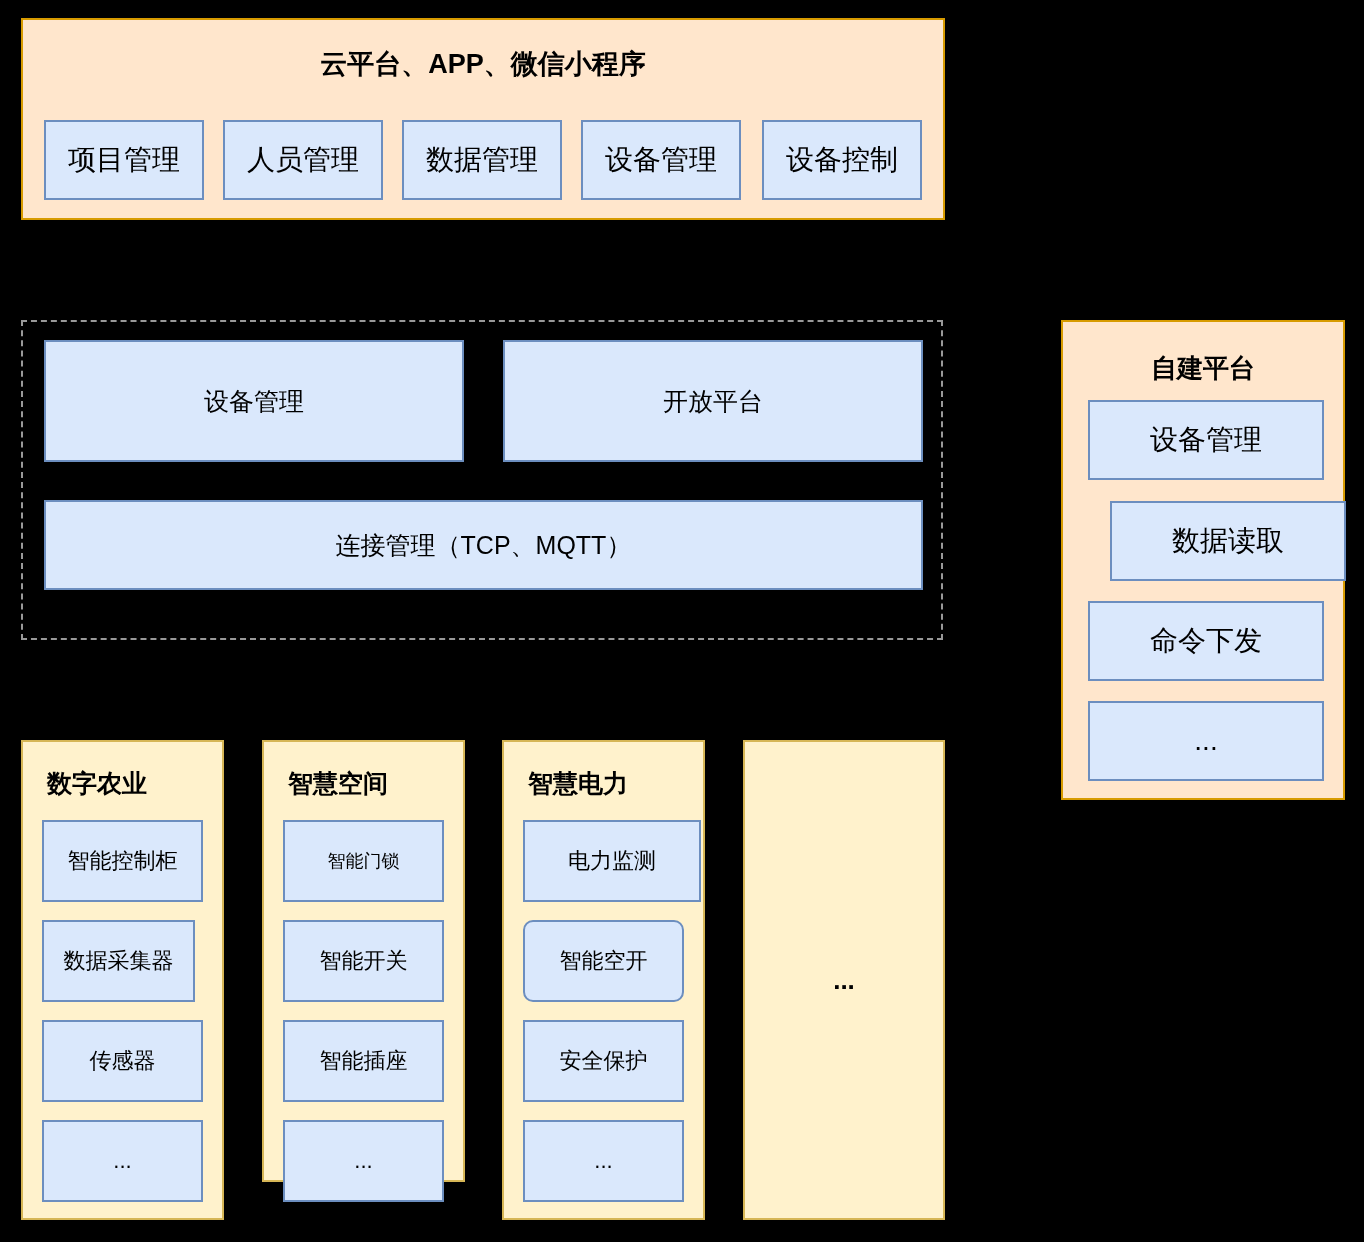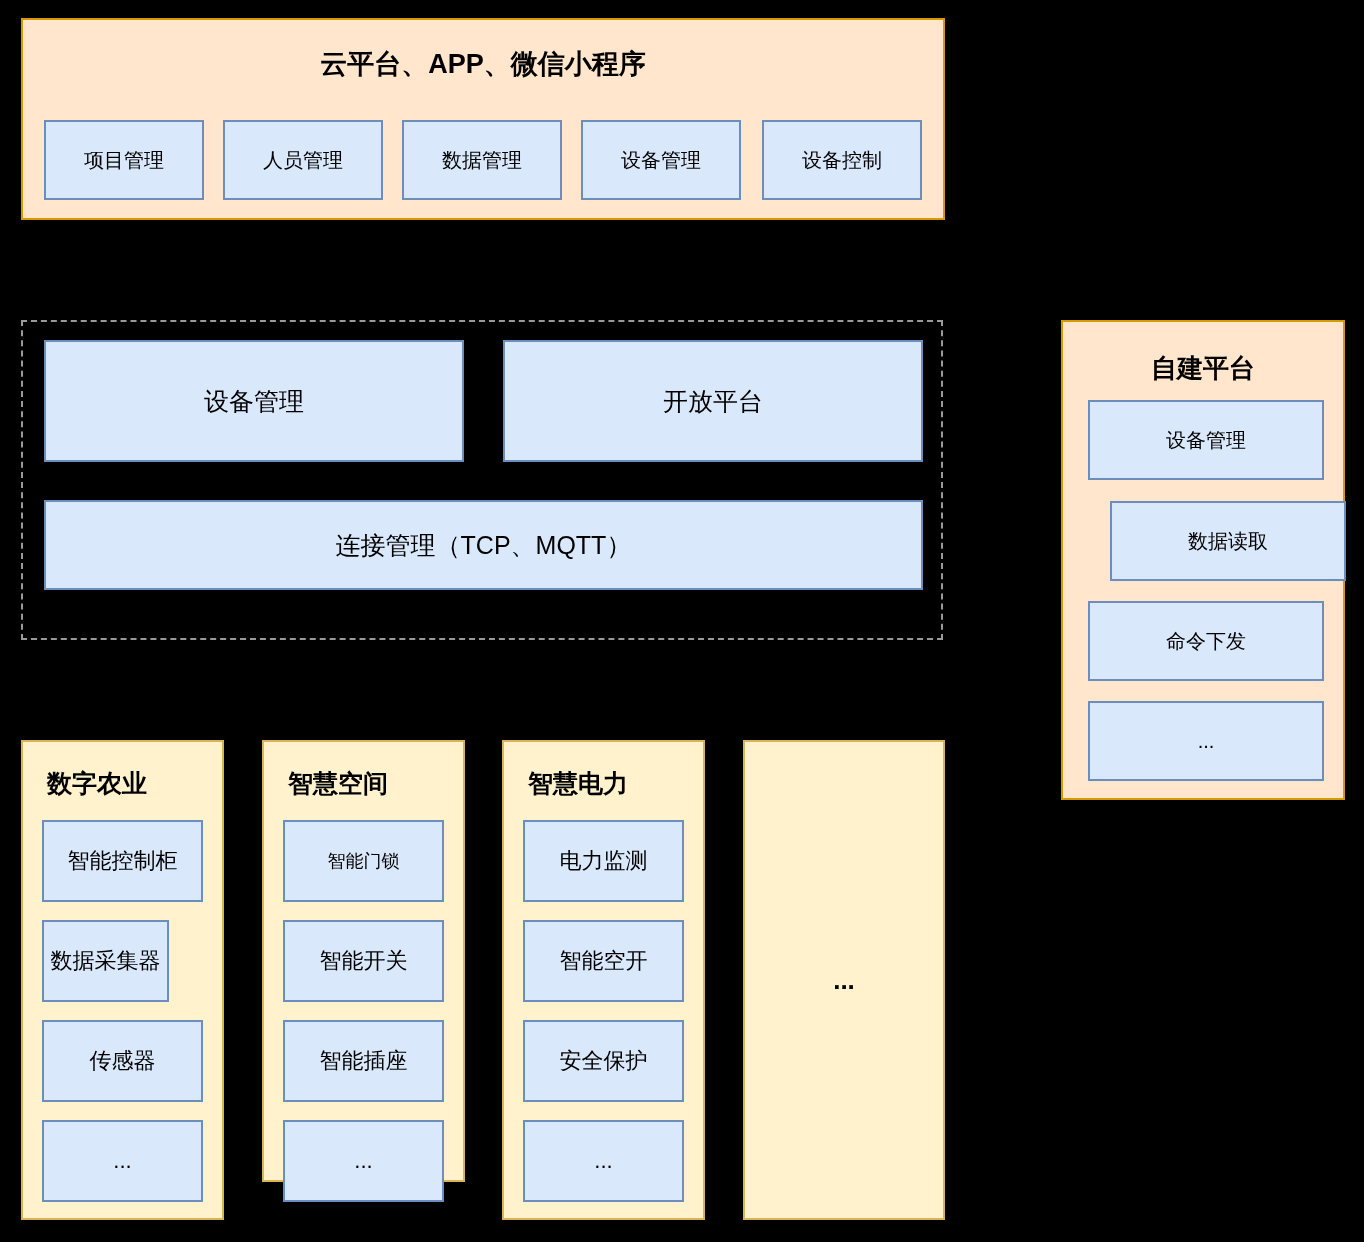--- a/index.html
+++ b/index.html
@@ -38,21 +38,21 @@
     border: 2px dashed var(--dashed-border, #999999);
   }
   .blue-cell {
     position: absolute;
     box-sizing: border-box;
     background: var(--blue-fill, #DAE8FC);
     border: 2px solid var(--blue-border, #6C8EBF);
     display: flex;
     align-items: center;
     justify-content: center;
-    font-size: 20px;
+    font-size: 28px;
     color: var(--text, #000000);
     white-space: nowrap;
   }
   .blue-cell.large { font-size: 25px; }
   .panel-title-center {
     position: absolute;
     left: 0; right: 0;
     text-align: center;
     font-weight: bold;
     color: var(--text, #000000);
@@ -97,37 +97,37 @@
     <div class="panel-title-center" style="top:29px; font-size:26px;">自建平台</div>
     <div class="blue-cell" style="left:25px; top:78px; width:236px; height:80px;">设备管理</div>
     <div class="blue-cell" style="left:25px; top:179px; width:236px; height:80px;margin-left:22px;">数据读取</div>
     <div class="blue-cell" style="left:25px; top:279px; width:236px; height:80px;">命令下发</div>
     <div class="blue-cell" style="left:25px; top:379px; width:236px; height:80px;">...</div>
   </section>
 
   <section class="box yellow-panel" style="left:21px; top:740px; width:203px; height:480px;">
     <div class="panel-title-left" style="left:24px; top:25px;">数字农业</div>
     <div class="blue-cell" style="left:19px; top:78px; width:161px; height:82px; font-size:22px;">智能控制柜</div>
-    <div class="blue-cell" style="left:19px; top:178px; width:127px; height:82px; font-size:22px;text-align:center;">数据采集器</div>
+    <div class="blue-cell" style="left:19px; top:178px; width:153px; height:82px; font-size:22px;text-align:center;">数据采集器</div>
     <div class="blue-cell" style="left:19px; top:278px; width:161px; height:82px; font-size:22px;">传感器</div>
     <div class="blue-cell" style="left:19px; top:378px; width:161px; height:82px; font-size:22px;">...</div>
   </section>
 
   <section class="box yellow-panel" style="left:262px; top:740px; width:203px; height:442px;">
     <div class="panel-title-left" style="left:24px; top:25px;">智慧空间</div>
     <div class="blue-cell" style="left:19px; top:78px; width:161px; height:82px; font-size:18px;">智能门锁</div>
     <div class="blue-cell" style="left:19px; top:178px; width:161px; height:82px; font-size:22px;">智能开关</div>
     <div class="blue-cell" style="left:19px; top:278px; width:161px; height:82px; font-size:22px;">智能插座</div>
     <div class="blue-cell" style="left:19px; top:378px; width:161px; height:82px; font-size:22px;">...</div>
   </section>
 
   <section class="box yellow-panel" style="left:502px; top:740px; width:203px; height:480px;">
     <div class="panel-title-left" style="left:24px; top:25px;">智慧电力</div>
-    <div class="blue-cell" style="left:19px; top:78px; width:161px; height:82px; font-size:22px;">电力监测</div>
-    <div class="blue-cell" style="left:19px; top:178px; width:161px; height:82px; font-size:22px;">智能空开</div>
+    <div class="blue-cell" style="left:19px; top:78px; width:178px; height:82px; font-size:22px;">电力监测</div>
+    <div class="blue-cell" style="left:19px; top:178px; width:161px; height:82px; font-size:22px;border-radius:10px;">智能空开</div>
     <div class="blue-cell" style="left:19px; top:278px; width:161px; height:82px; font-size:22px;">安全保护</div>
     <div class="blue-cell" style="left:19px; top:378px; width:161px; height:82px; font-size:22px;">...</div>
   </section>
 
   <section class="box yellow-panel ellipsis-panel" style="left:743px; top:740px; width:202px; height:480px;">
     <span>...</span>
   </section>
 
 </div>
 

